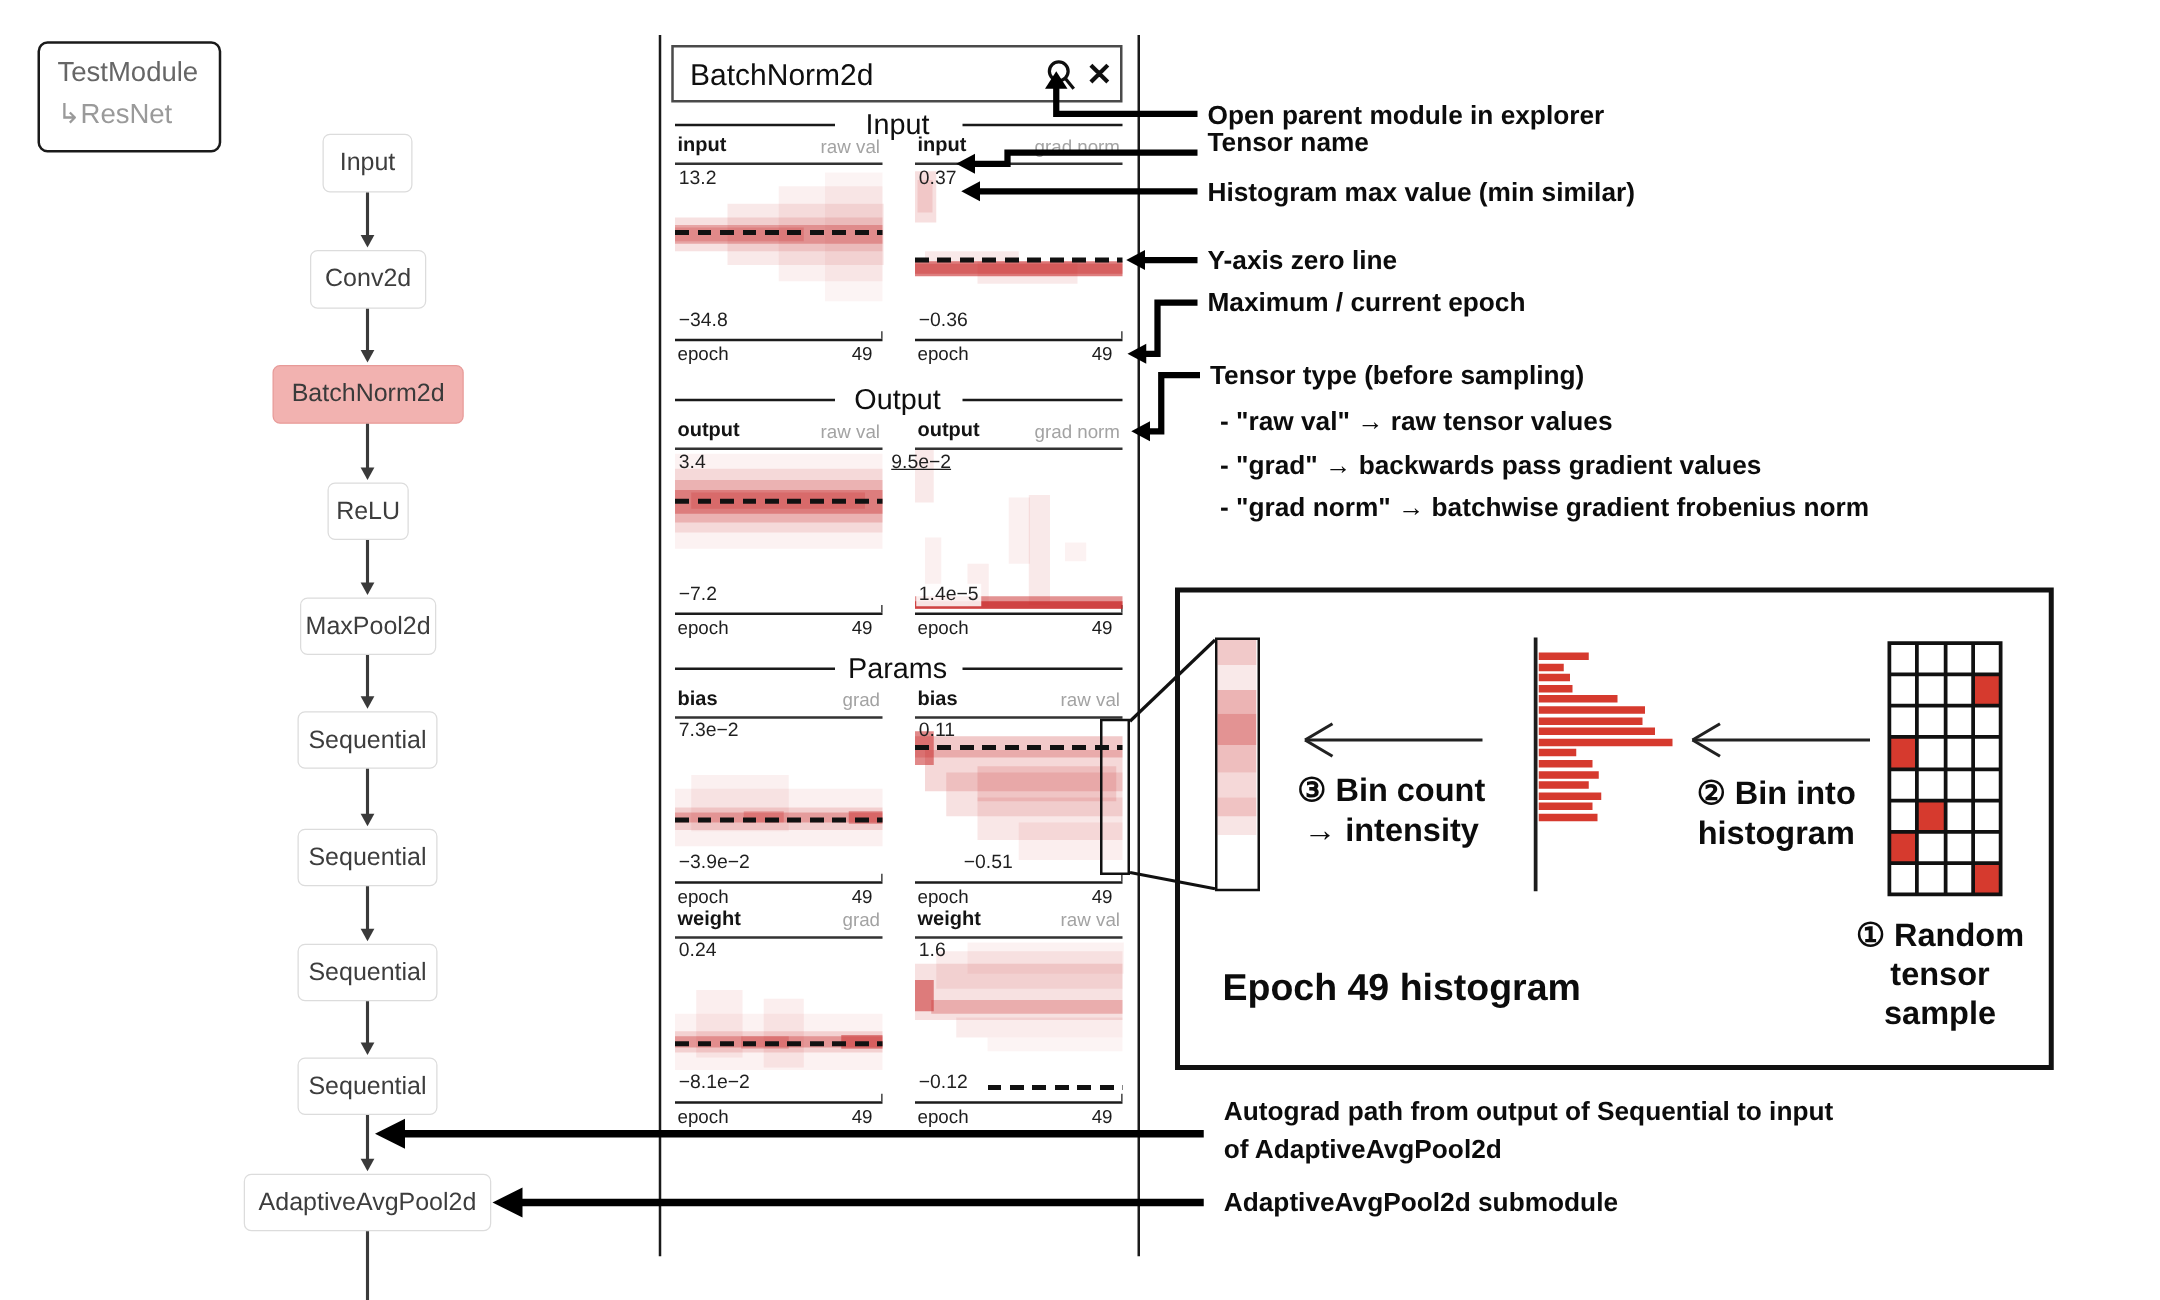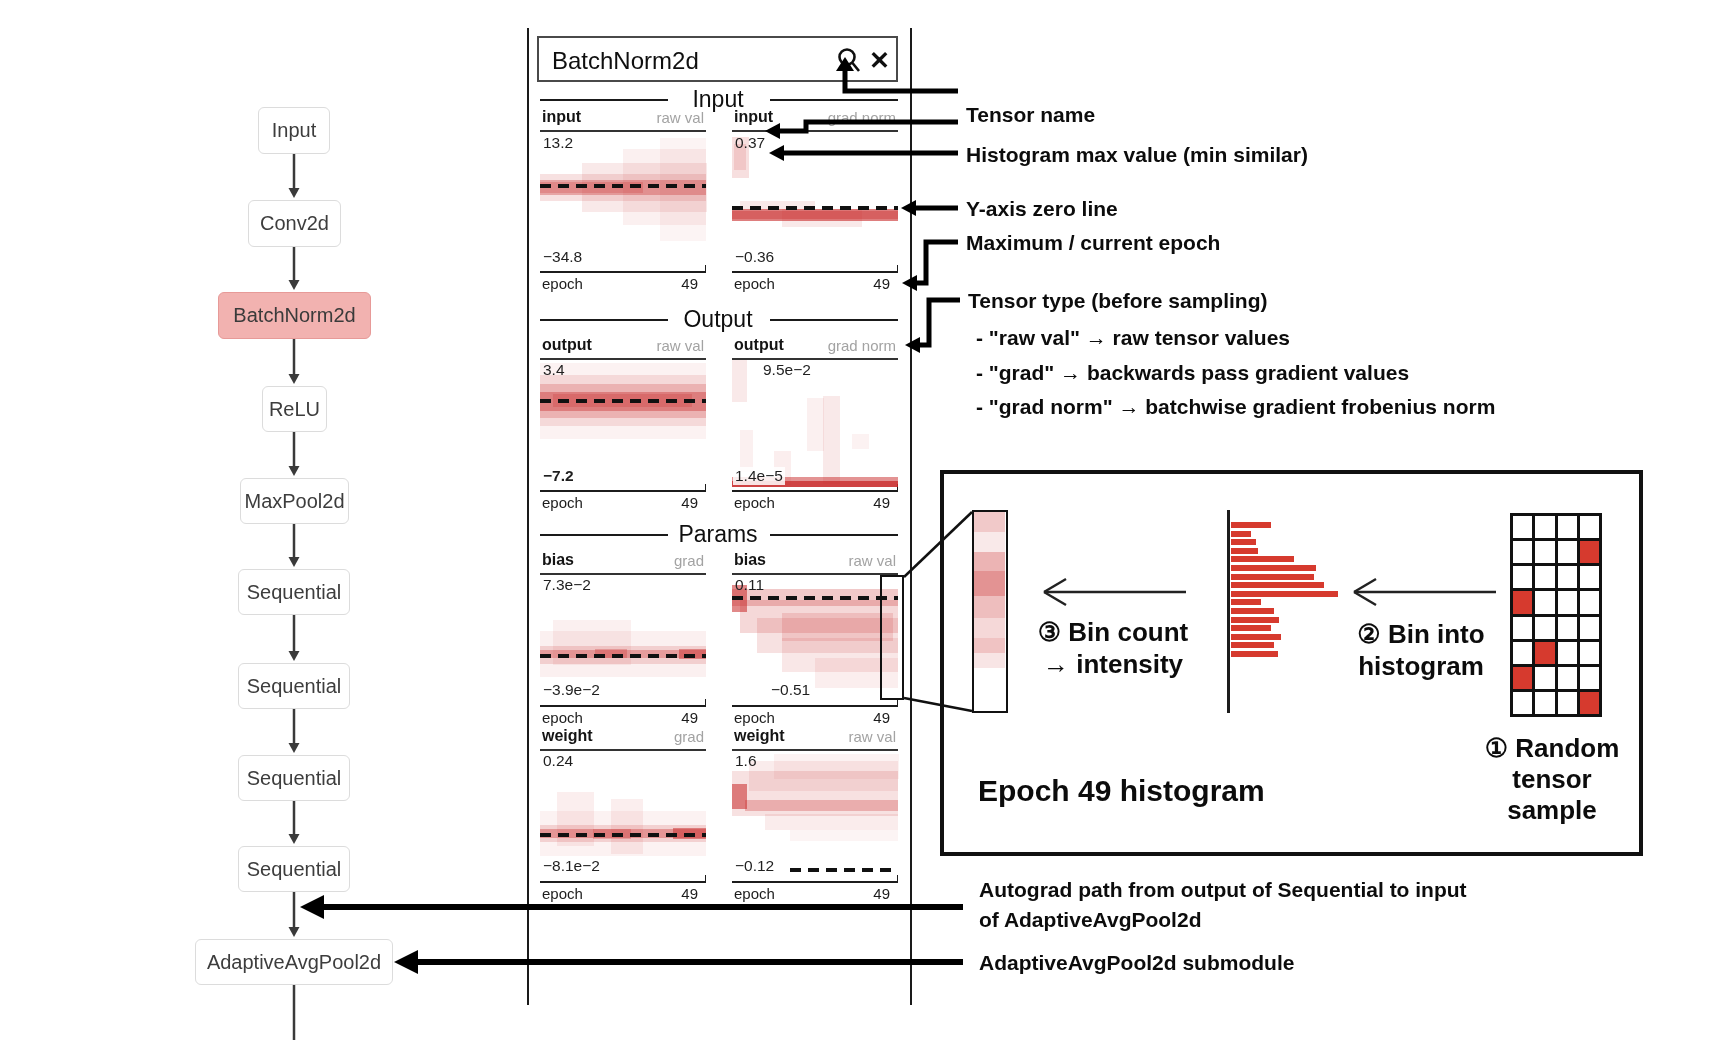--- a/index.html
+++ b/index.html
@@ -45,20 +45,24 @@
   .grid-wrap{position:absolute;background:#111;display:grid;z-index:11;}
   .grid-wrap div{background:#fff;}
   svg.overlay{position:absolute;left:0;top:0;z-index:50;pointer-events:none;}
   .blue-bar{position:absolute;z-index:9;}
 </style>
 </head>
 <body>
 
 <div id="canvas">
 
+  <div class="tree-box abs" style="left:30px;top:33px;width:143px;height:85px;">
+    <div class="tree-title abs" style="left:14px;top:10px;">TestModule</div>
+    <div class="tree-sub abs" style="left:14px;top:43px;">↳ResNet</div>
+  </div>
 
   <div id="flow">
       <div class="node" style="left: 258px; top: 107px; width: 72px; height: 47px;">Input</div>
       <div class="node" style="left: 248px; top: 200px; width: 93px; height: 47px;">Conv2d</div>
       <div class="node selected" style="left: 218px; top: 292px; width: 153px; height: 47px;">BatchNorm2d</div>
       <div class="node" style="left: 262px; top: 386px; width: 65px; height: 46px;">ReLU</div>
       <div class="node" style="left: 240px; top: 478px; width: 109px; height: 46px;">MaxPool2d</div>
       <div class="node" style="left: 238px; top: 569px; width: 112px; height: 46px;">Sequential</div>
       <div class="node" style="left: 238px; top: 663px; width: 112px; height: 46px;">Sequential</div>
       <div class="node" style="left: 238px; top: 755px; width: 112px; height: 46px;">Sequential</div>
@@ -126,39 +130,39 @@
       <div class="h-underline" style="left: 540px; top: 358px; width: 166px;"></div>
       <div class="heat" style="left: 540px; top: 360px; width: 166px; height: 127px;">
         <div style="left: 0px; top: 3px; width: 166px; height: 76px; background: rgba(200, 40, 40, 0.06);"></div>
         <div style="left: 0px; top: 15px; width: 166px; height: 51px; background: rgba(200, 40, 40, 0.12);"></div>
         <div style="left: 0px; top: 24px; width: 166px; height: 34px; background: rgba(200, 40, 40, 0.22);"></div>
         <div style="left: 0px; top: 32px; width: 166px; height: 19px; background: rgba(200, 40, 40, 0.38);"></div>
         <div style="left: 13px; top: 34px; width: 139px; height: 13px; background: rgba(200, 40, 40, 0.22);"></div>
       </div>
       <div class="dash" style="left: 540px; top: 399px; width: 166px;"></div>
       <div class="h-max" style="left: 543px; top: 361px;">3.4</div>
-      <div class="h-min" style="left: 541px; top: 467px; font-weight: bold;">−7.2</div>
+      <div class="h-min" style="left: 541px; top: 467px;">−7.2</div>
       <div class="axis-line" style="left: 540px; top: 490px; width: 166px;"></div>
       <div class="axis-tick" style="left: 704.5px; top: 484px; height: 6px;"></div>
       <div class="axis-lab" style="left: 542px; top: 494px;">epoch</div>
       <div class="axis-lab" style="left: 650px; top: 494px; width: 48px; text-align: right;">49</div>
       <div class="h-name" style="left: 734px; top: 336px;">output</div>
       <div class="h-type" style="left: 798px; top: 337px; width: 98px;">grad norm</div>
       <div class="h-underline" style="left: 732px; top: 358px; width: 166px;"></div>
       <div class="heat" style="left: 732px; top: 360px; width: 166px; height: 127px;">
         <div style="left: 0px; top: 0px; width: 15px; height: 42px; background: rgba(200, 40, 40, 0.1);"></div>
         <div style="left: 8px; top: 70px; width: 13px; height: 42px; background: rgba(200, 40, 40, 0.07);"></div>
         <div style="left: 42px; top: 91px; width: 17px; height: 34px; background: rgba(200, 40, 40, 0.08);"></div>
         <div style="left: 75px; top: 38px; width: 17px; height: 53px; background: rgba(200, 40, 40, 0.07);"></div>
         <div style="left: 91px; top: 36px; width: 17px; height: 88px; background: rgba(200, 40, 40, 0.1);"></div>
         <div style="left: 120px; top: 74px; width: 17px; height: 15px; background: rgba(200, 40, 40, 0.06);"></div>
         <div style="left: 0px; top: 117px; width: 166px; height: 10px; background: rgba(200, 40, 40, 0.5);"></div>
         <div style="left: 0px; top: 121px; width: 166px; height: 6px; background: rgba(200, 40, 40, 0.75);"></div>
       </div>
-      <div class="h-max" style="left: 763px; top: 361px;">9.5e−2</div>
+      <div class="h-max" style="left: 713px; top: 361px; text-decoration: underline;">9.5e−2</div>
       <div class="h-min" style="left: 733px; top: 467px;">1.4e−5</div>
       <div class="axis-line" style="left: 732px; top: 490px; width: 166px;"></div>
       <div class="axis-tick" style="left: 896.5px; top: 484px; height: 6px;"></div>
       <div class="axis-lab" style="left: 734px; top: 494px;">epoch</div>
       <div class="axis-lab" style="left: 842px; top: 494px; width: 48px; text-align: right;">49</div>
       <div class="sec-title" style="left: 718px; top: 521px;">Params</div>
       <div class="sec-line" style="left: 540px; top: 534px; width: 128px;"></div>
       <div class="sec-line" style="left: 770px; top: 534px; width: 128px;"></div>
       <div class="h-name" style="left: 542px; top: 551px;">bias</div>
       <div class="h-type" style="left: 606px; top: 552px; width: 98px;">grad</div>
@@ -230,20 +234,21 @@
       </div>
       <div class="dash" style="left: 790px; top: 868px; width: 108px;"></div>
       <div class="h-max" style="left: 735px; top: 752px;">1.6</div>
       <div class="h-min" style="left: 733px; top: 857px;">−0.12</div>
       <div class="axis-line" style="left: 732px; top: 881px; width: 166px;"></div>
       <div class="axis-tick" style="left: 896.5px; top: 875px; height: 6px;"></div>
       <div class="axis-lab" style="left: 734px; top: 885px;">epoch</div>
       <div class="axis-lab" style="left: 842px; top: 885px; width: 48px; text-align: right;">49</div>
     </div>
 
+  <div class="ann" style="left:966px;top:81px;">Open parent module in explorer</div>
   <div class="ann" style="left:966px;top:103px;">Tensor name</div>
   <div class="ann" style="left:966px;top:143px;">Histogram max value (min similar)</div>
   <div class="ann" style="left:966px;top:197px;">Y-axis zero line</div>
   <div class="ann" style="left:966px;top:231px;">Maximum / current epoch</div>
   <div class="ann" style="left:968px;top:289px;">Tensor type (before sampling)</div>
   <div class="ann" style="left:976px;top:326px;">- "raw val" → raw tensor values</div>
   <div class="ann" style="left:976px;top:361px;">- "grad" → backwards pass gradient values</div>
   <div class="ann" style="left:976px;top:395px;">- "grad norm" → batchwise gradient frobenius norm</div>
   <div class="ann" style="left:979px;top:878px;">Autograd path from output of Sequential to input</div>
   <div class="ann" style="left:979px;top:908px;">of AdaptiveAvgPool2d</div>

